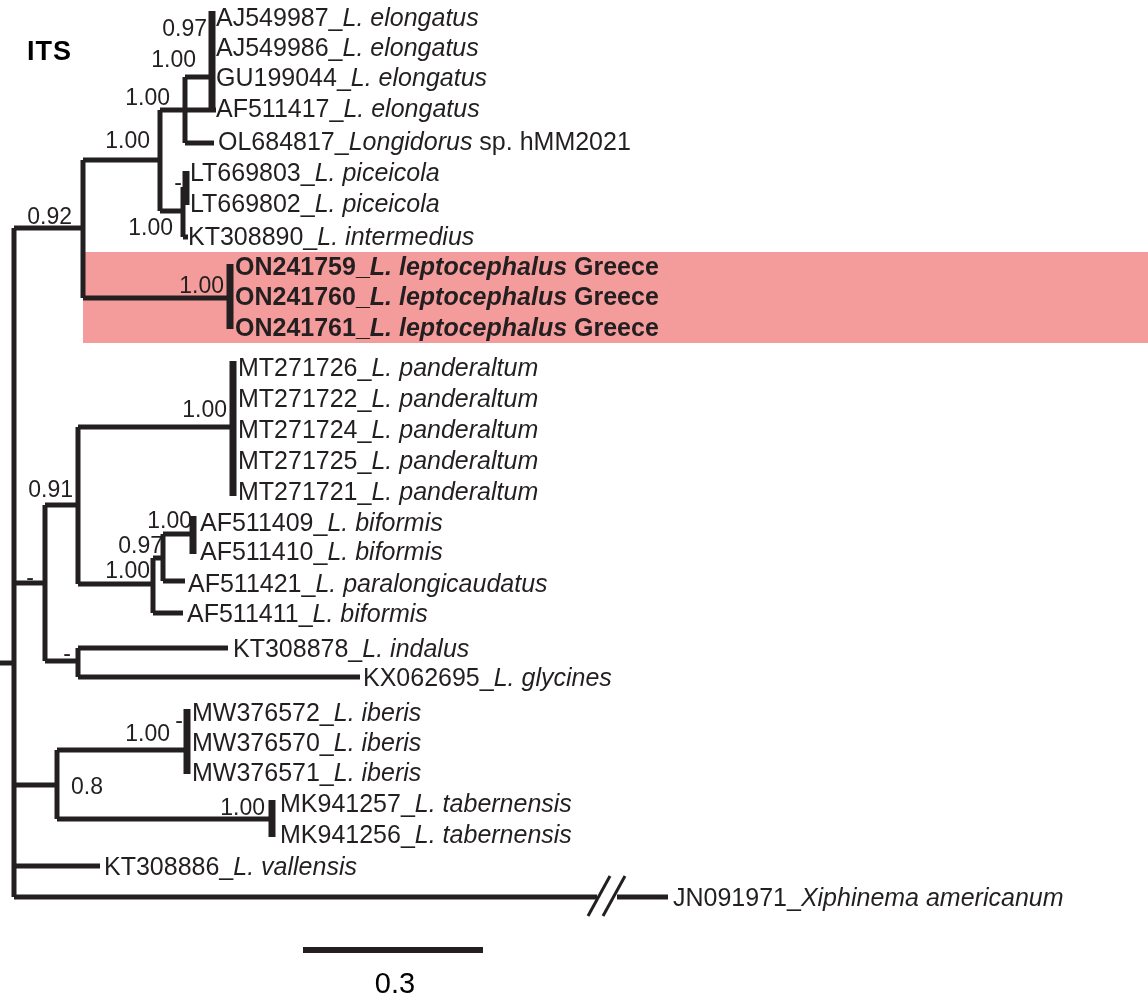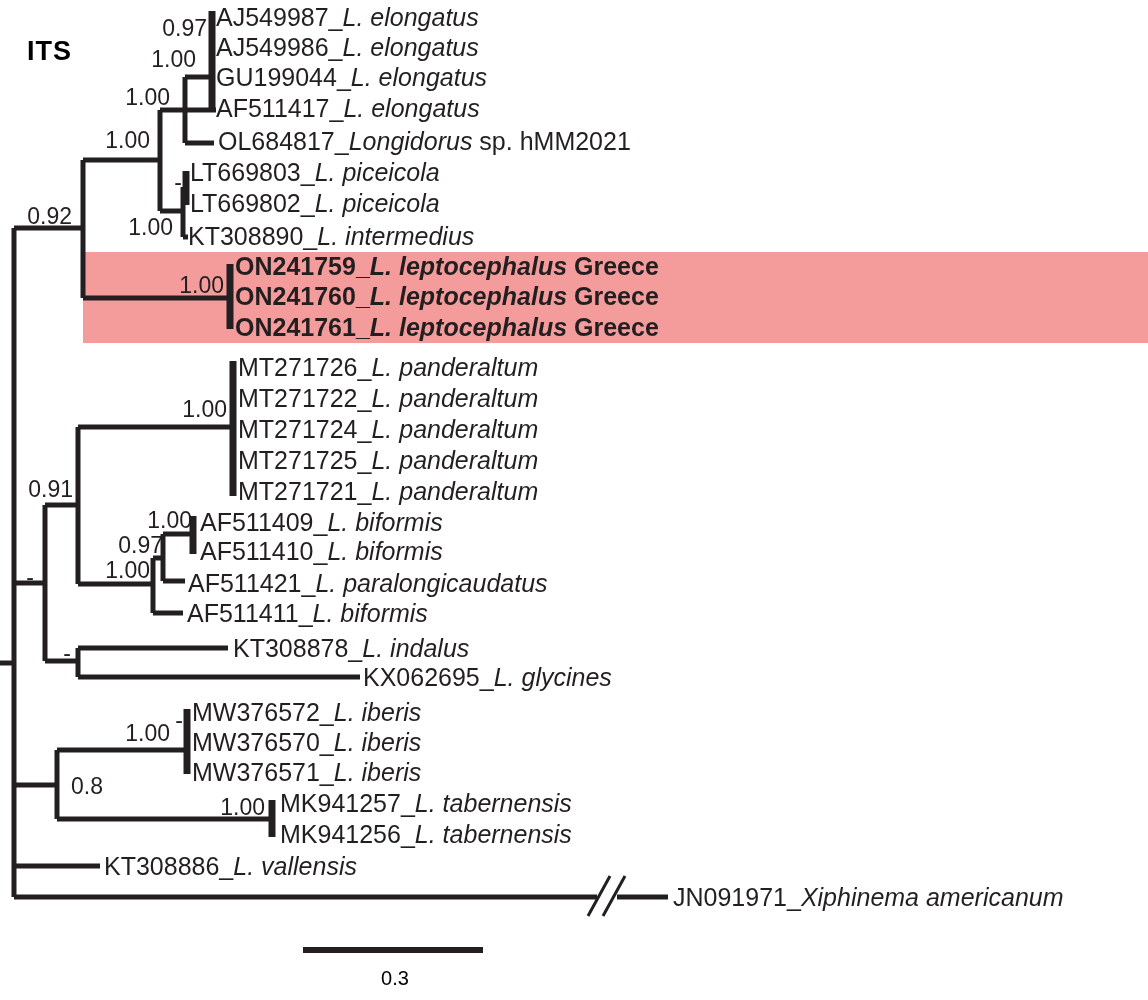--- a/index.html
+++ b/index.html
@@ -6,21 +6,21 @@
   #figure{
     position:relative;
     width:1148px;height:1000px;
     background:#ffffff;
     font-family:"Liberation Sans","DejaVu Sans",sans-serif;
     overflow:hidden;
   }
   #tree-svg{position:absolute;left:0;top:0;}
   .overlay-label{position:absolute;color:#000000;}
   #gene-label{left:27px;top:36px;font-size:27px;font-weight:bold;letter-spacing:1px;}
-  #scale-label{left:355px;top:967px;width:80px;text-align:center;font-size:20px;}
+  #scale-label{left:355px;top:967px;width:80px;text-align:center;font-size:29px;}
   text{fill:#231f20;}
   .taxon{font-size:25px;}
   .support{font-size:23px;}
 </style>
 </head>
 <body>
 
 <div id="figure">
   <svg id="tree-svg" width="1148" height="1000" viewBox="0 0 1148 1000">
       <rect x="83" y="252" width="1065" height="91" fill="#F49C9C"></rect>

